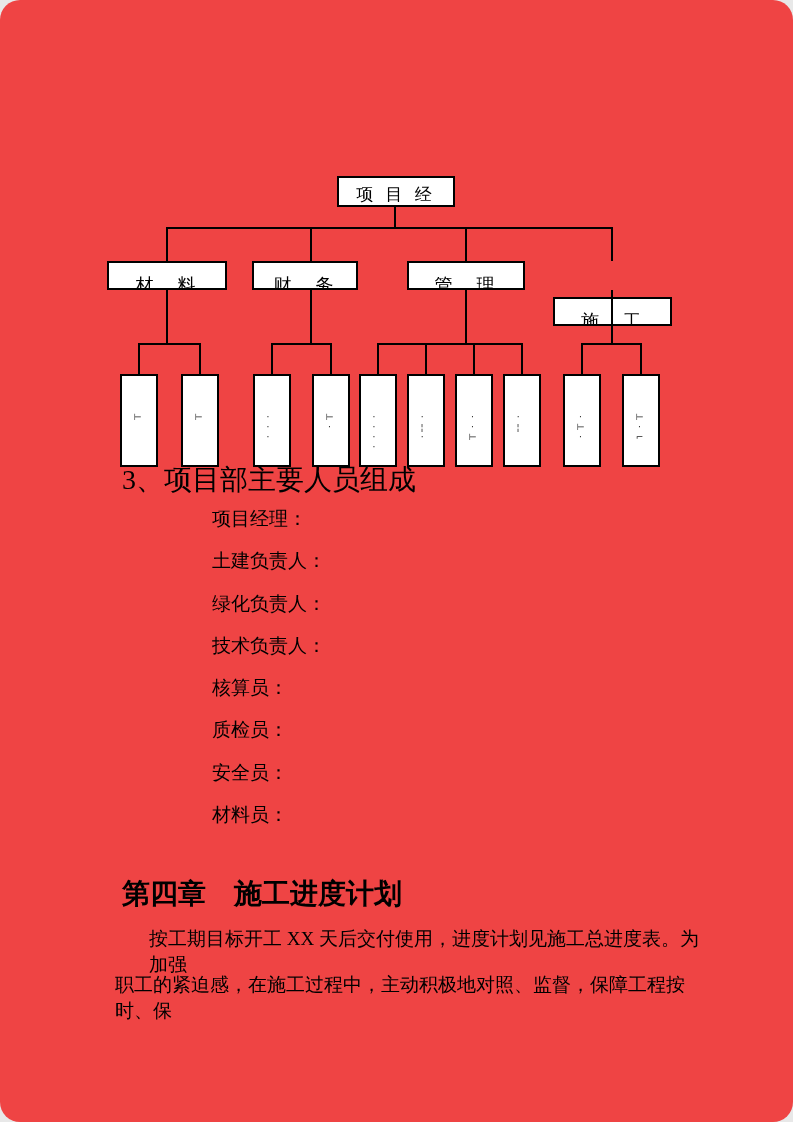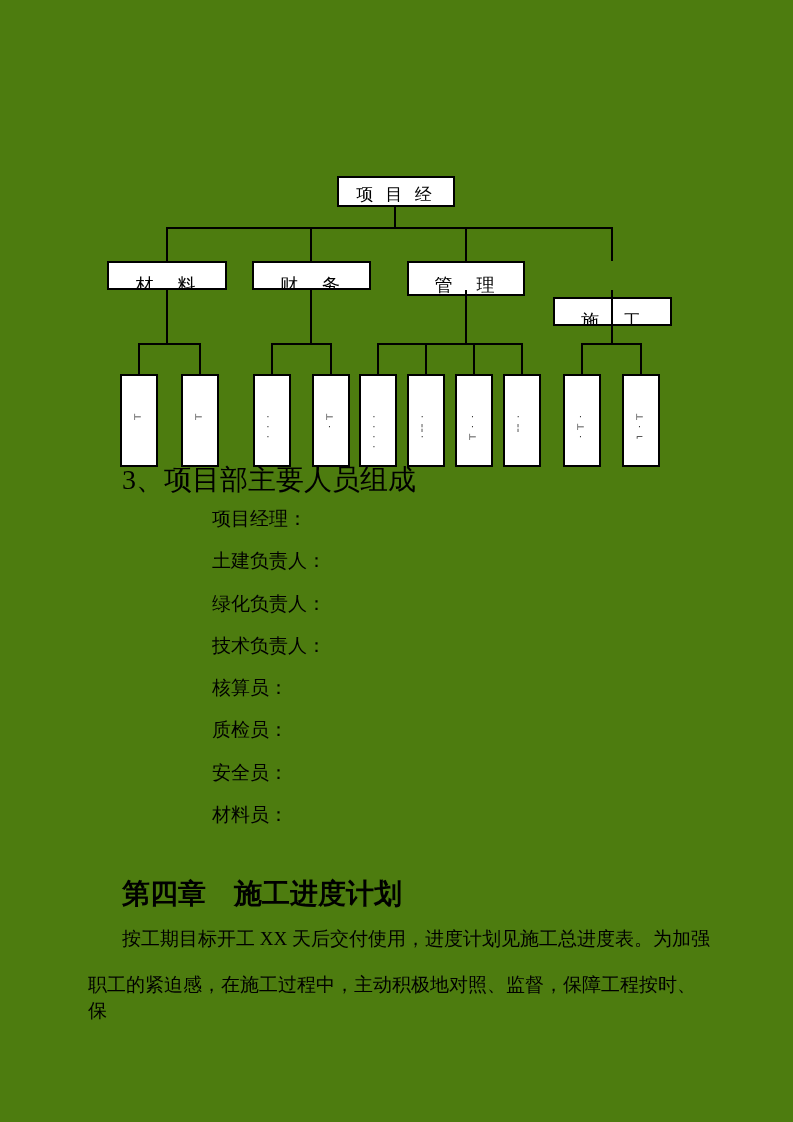--- a/index.html
+++ b/index.html
@@ -1,23 +1,24 @@
 <!DOCTYPE html>
 <html><head>
 <meta charset="utf-8">
 <style>
   html,body{margin:0;padding:0;background:#e8e8e8;}
   .page{
     position:relative;
     width:793px;height:1122px;
     margin:0 auto;
-    background:#4d7c0f;
+    background:#ef4444;
     font-family:"Liberation Serif","DejaVu Serif",serif;
     color:#000;
     overflow:hidden;
+    border-radius:20px;
   }
   
   .obox{
     position:absolute;
     border:2px solid #000;
     background:#fff;
     box-sizing:border-box;
     overflow:hidden;
     text-align:center;
   }
@@ -29,21 +30,21 @@
     font-family:"DejaVu Sans",sans-serif;
     font-size:9px;line-height:10px;color:#222;
     white-space:pre-line;text-align:center;
   }
   
   .h-sec{position:absolute;left:122px;top:468px;font-size:28px;line-height:24px;}
   .roles{position:absolute;left:172px;top:507px;margin-left:40px;}
   .role{height:42.3px;font-size:19px;line-height:23px;}
   .h-chap{position:absolute;left:122px;top:882px;font-size:28px;line-height:24px;font-weight:bold;}
   .para{position:absolute;left:88px;top:926px;width:622px;font-size:19px;}
-  .para .pline{height:46px;line-height:26px;}
+  .para .pline{height:46px;line-height:26px;margin-left:27px;}
   .para .pline.first{padding-left:34px;}
 </style>
 </head>
 <body>
 
 <div class="page">
 
   <div>
 
     <div class="obox" style="left:337px;top:176px;width:118px;height:31px;">
@@ -54,24 +55,24 @@
     <div class="line" style="left:166px;top:227px;width:447px;height:2px;"></div>
 
     <div class="line" style="left:166px;top:227px;width:2px;height:34px;"></div>
     <div class="line" style="left:310px;top:227px;width:2px;height:34px;"></div>
     <div class="line" style="left:465px;top:227px;width:2px;height:34px;"></div>
     <div class="line" style="left:611px;top:227px;width:2px;height:34px;"></div>
 
     <div class="obox" style="left:107px;top:261px;width:120px;height:29px;">
       <span class="dept-label">材　料</span>
     </div>
-    <div class="obox" style="left:252px;top:261px;width:119px;height:29px;">
+    <div class="obox" style="left:252px;top:261px;width:106px;height:29px;">
       <span class="dept-label">财　务</span>
     </div>
-    <div class="obox" style="left:407px;top:261px;width:118px;height:35px;">
+    <div class="obox" style="left:407px;top:261px;width:118px;height:29px;">
       <span class="dept-label">管　理</span>
     </div>
     <div class="obox" style="left:553px;top:261px;width:119px;height:29px;margin-top:36px;">
       <span class="dept-label">施　工</span>
     </div>
 
     <div class="line" style="left:166px;top:290px;width:2px;height:55px;"></div>
     <div class="line" style="left:310px;top:290px;width:2px;height:55px;"></div>
     <div class="line" style="left:465px;top:290px;width:2px;height:55px;"></div>
     <div class="line" style="left:611px;top:290px;width:2px;height:55px;"></div>

